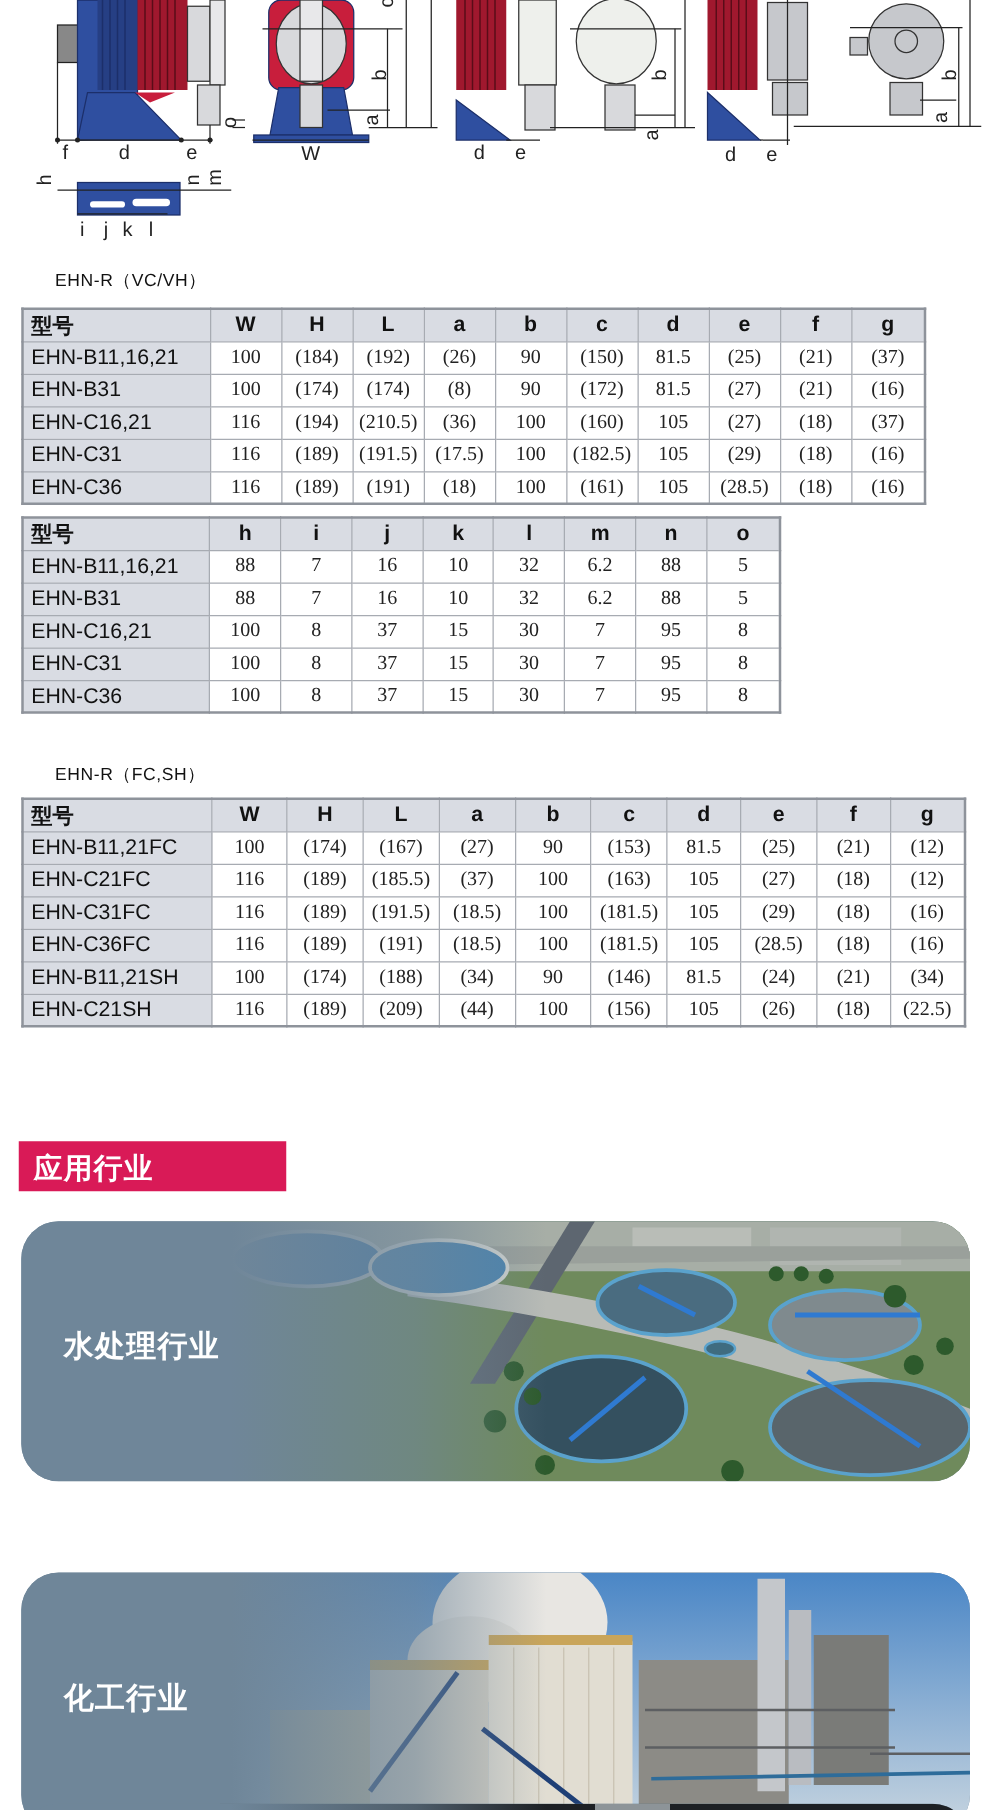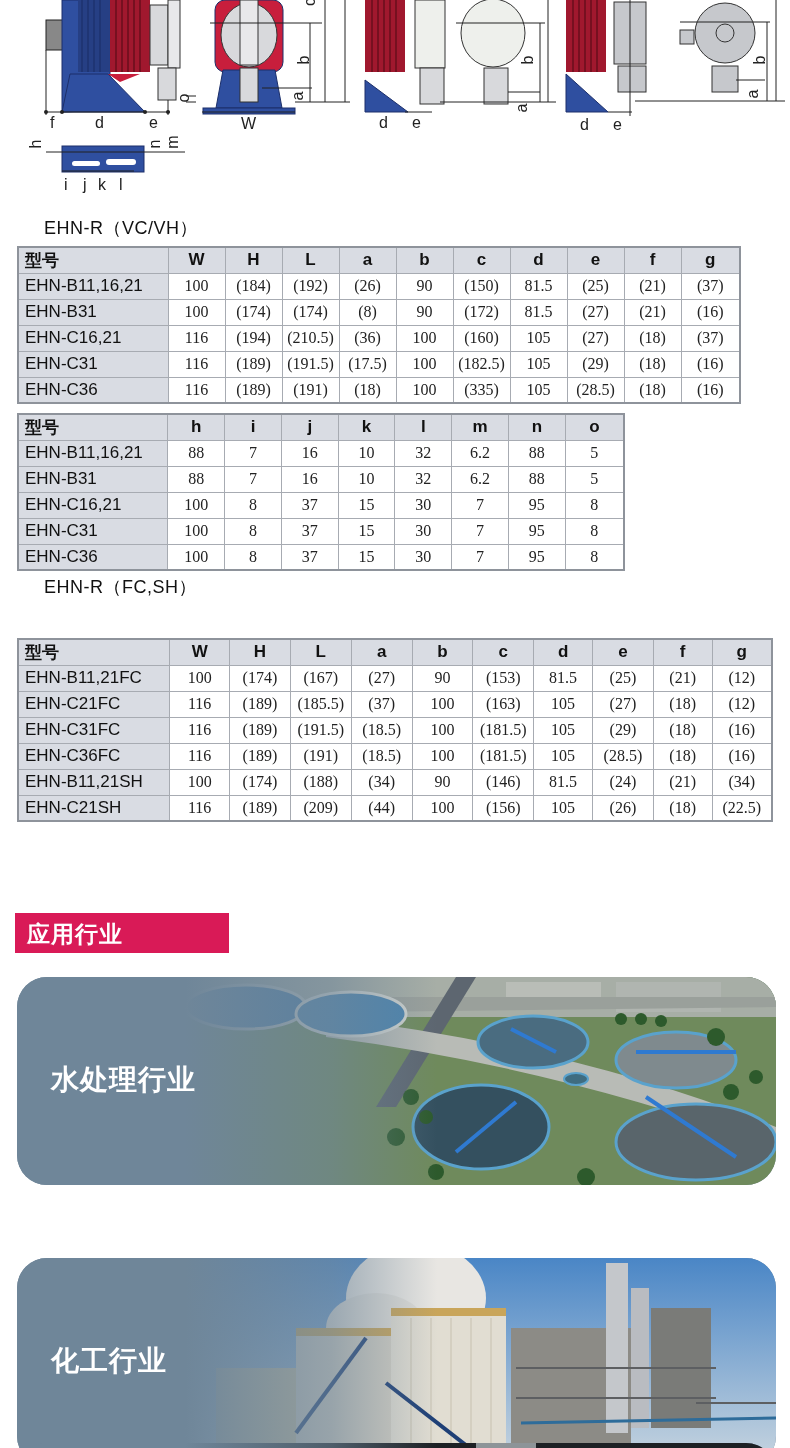--- a/index.html
+++ b/index.html
@@ -6,21 +6,21 @@
   html, body { width: 790px; height: 1448px; overflow: hidden; background: #ffffff; }
   body { position: relative; font-family: "Liberation Sans", "DejaVu Sans", sans-serif; color: #111; }
 
   
   .drawing { position: absolute; left: 0; top: 0; width: 790px; height: 200px; }
   .dim-label { position: absolute; font-family: "Liberation Sans", sans-serif; font-size: 16px; color: #222; line-height: 1; }
 
   
   .section-title {
     position: absolute; left: 44px;
-    font-family: "Liberation Sans", sans-serif; font-size: 18px; color: #111; letter-spacing: 0.5px; text-align: right;
+    font-family: "Liberation Sans", sans-serif; font-size: 14px; color: #111; letter-spacing: 0.5px; text-align: right;
   }
 
   
   table.spec {
     position: absolute; border-collapse: collapse;
     border: 2px solid #8e939b; background: #fff;
   }
   table.spec th, table.spec td {
     border: 1px solid #a7abb2; height: 26px; padding: 0; text-align: center; white-space: nowrap;
   }
@@ -48,21 +48,21 @@
   .card {
     position: absolute; left: 17px; width: 759px; border-radius: 30px; overflow: hidden; background: #6f8699;
   }
   .card .photo { position: absolute; top: 0; right: 0; bottom: 0; width: 600px; }
   .card .fade {
     position: absolute; top: 0; bottom: 0; left: 0; width: 420px;
     background: linear-gradient(90deg, #6f8699 0%, #6f8699 40%, rgba(111,134,153,0.6) 75%, rgba(111,134,153,0) 100%);
   }
   .card .label {
     position: absolute; left: 34px; font-family: "DejaVu Sans", sans-serif; font-weight: bold;
-    font-size: 28px; color: #ffffff; letter-spacing: 1px;
+    font-size: 24px; color: #ffffff; letter-spacing: 1px;
   }
 </style>
 </head>
 <body>
 
 <div class="drawing">
   <svg width="790" height="200" viewBox="0 0 790 200">
 
     <g>
       <rect x="46" y="20" width="20" height="30" fill="#888" stroke="#222" stroke-width="1"></rect>
@@ -282,21 +282,21 @@
         <td>(18)</td>
         <td>(16)</td>
       </tr>
       <tr>
         <td class="model">EHN-C36</td>
         <td>116</td>
         <td>(189)</td>
         <td>(191)</td>
         <td>(18)</td>
         <td>100</td>
-        <td>(335)</td>
+        <td>(161)</td>
         <td>105</td>
         <td>(28.5)</td>
         <td>(18)</td>
         <td>(16)</td>
       </tr>
     </tbody>
 </table>
 
 <table class="spec" id="t1b" style="left:17px;top:413px;width:608px;">
   <colgroup>
@@ -375,21 +375,21 @@
         <td>37</td>
         <td>15</td>
         <td>30</td>
         <td>7</td>
         <td>95</td>
         <td>8</td>
       </tr>
     </tbody>
 </table>
 
-<div class="section-title" style="top:575px;">EHN-R（FC,SH）</div>
+<div class="section-title" style="top:611px;">EHN-R（FC,SH）</div>
 
 <table class="spec" id="t2" style="left:17px;top:638px;width:756px;">
   <colgroup>
     <col style="width:152px">
       <col style="width:60px">
       <col style="width:61px">
       <col style="width:61px">
       <col style="width:61px">
     <col style="width:61px">
       <col style="width:61px">

